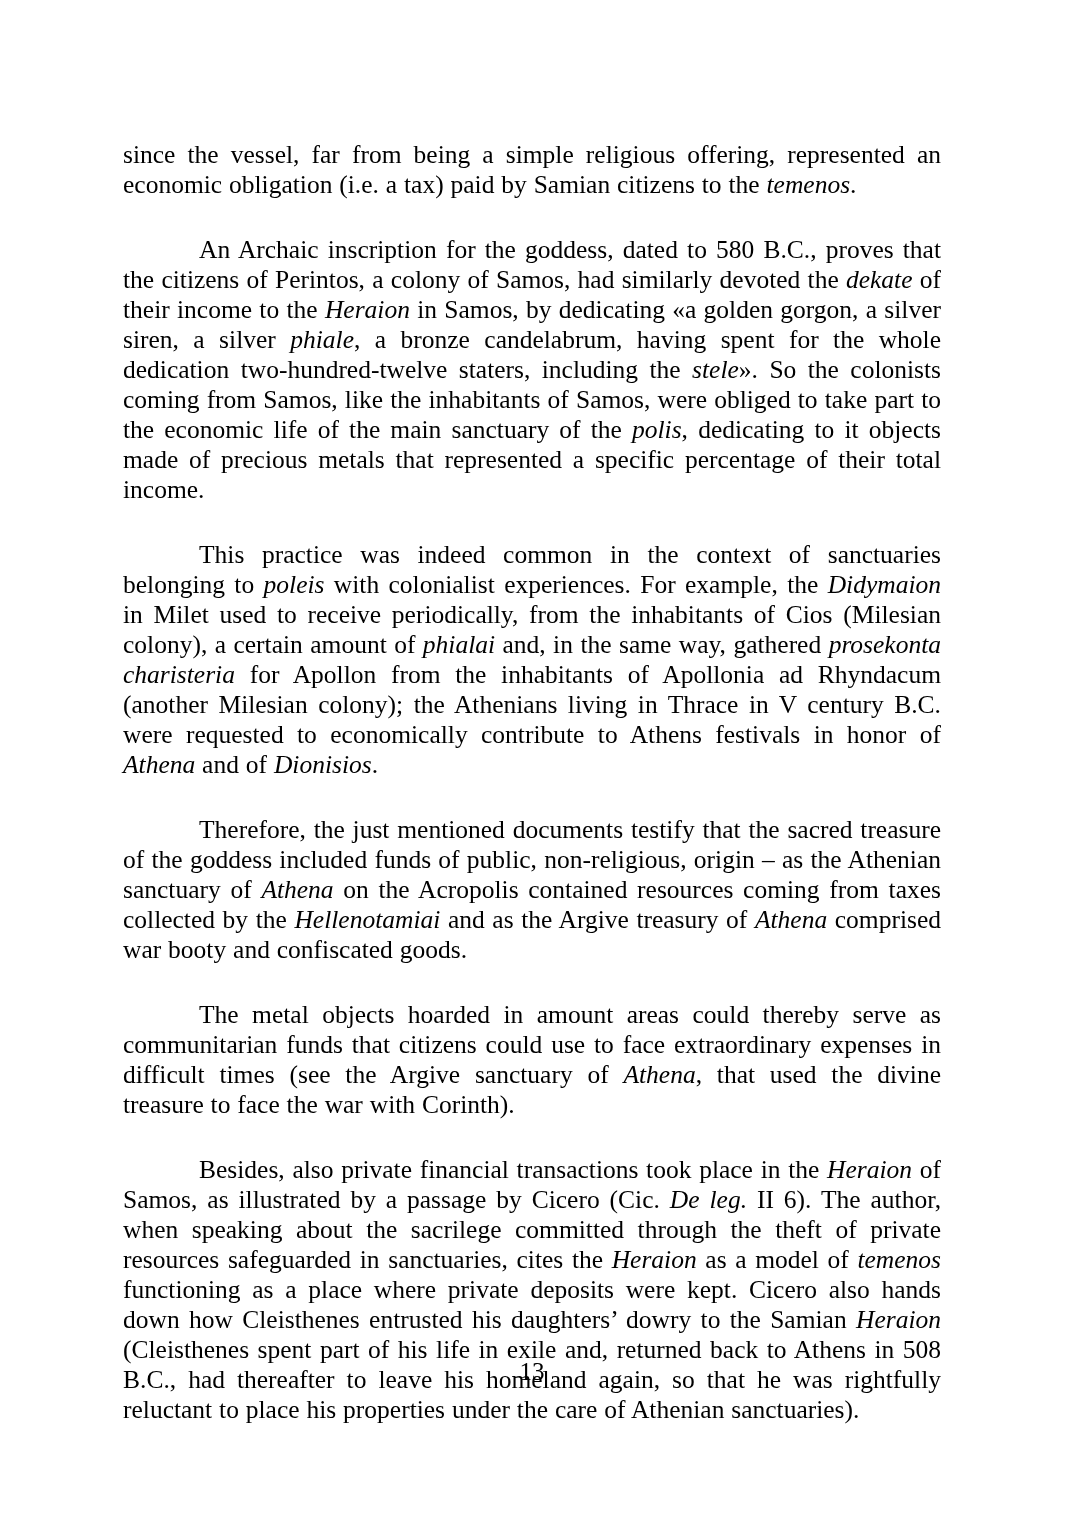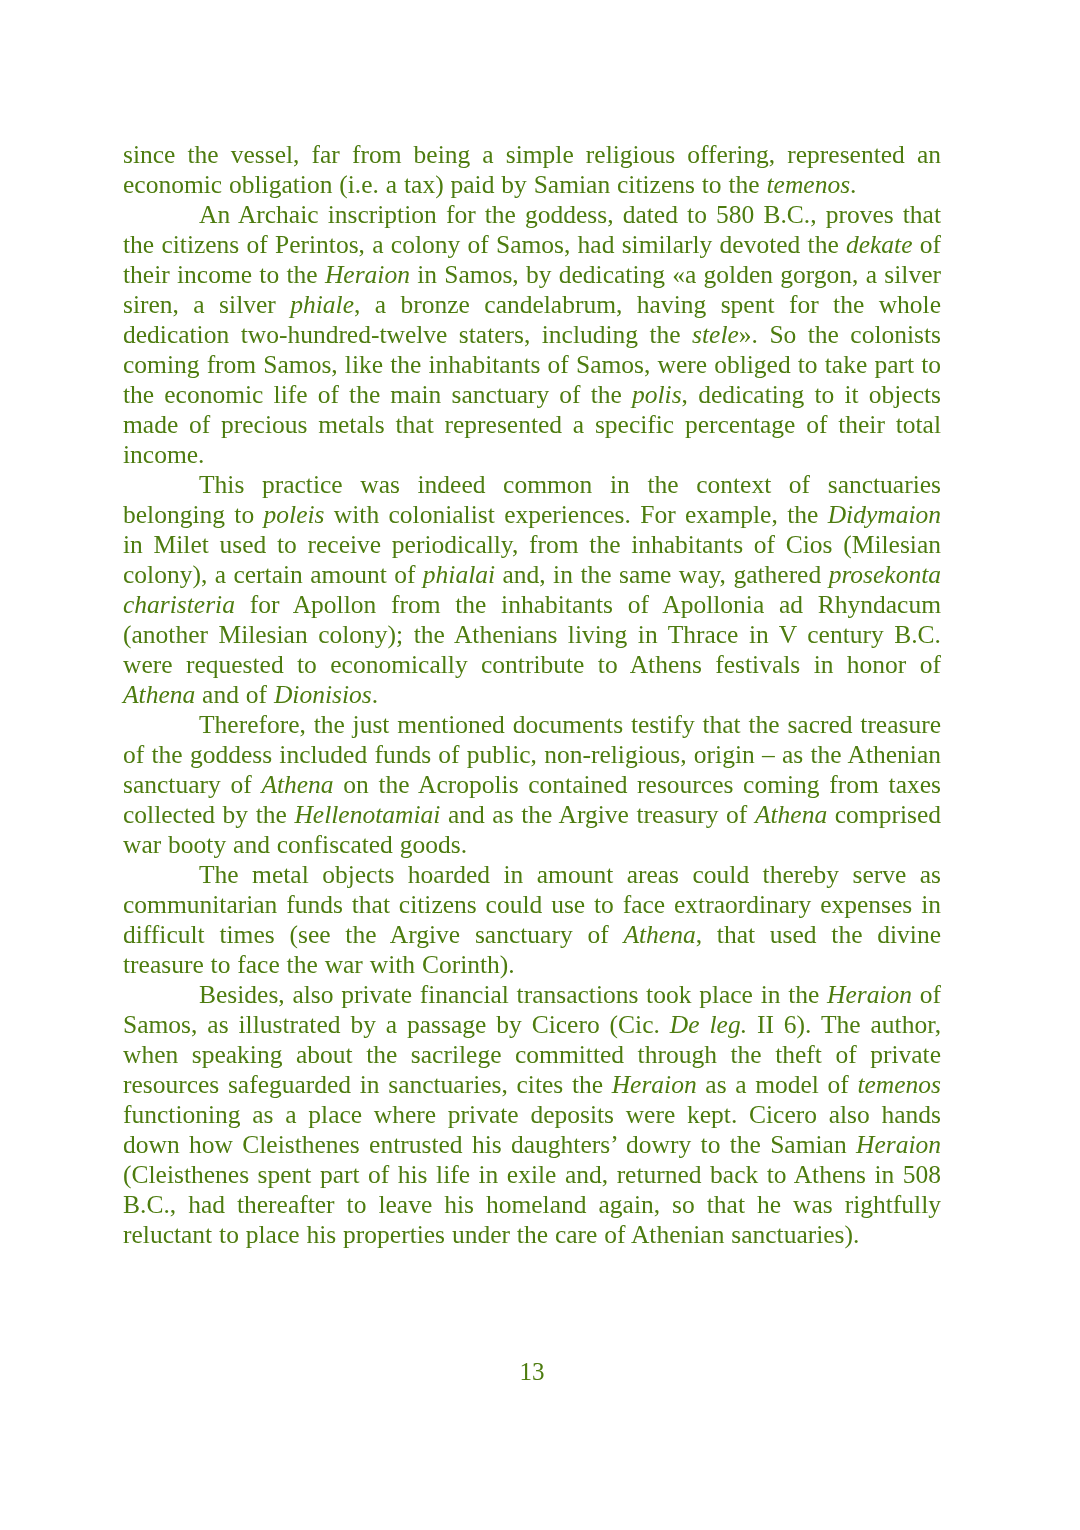--- a/index.html
+++ b/index.html
@@ -7,39 +7,40 @@
     padding: 0;
     background: #ffffff;
   }
   .page {
     position: relative;
     width: 1080px;
     height: 1530px;
     background: #ffffff;
     box-sizing: border-box;
     font-family: "Liberation Serif", "DejaVu Serif", serif;
-    color: #4d7c0f;
+    color: #000000;
     overflow: hidden;
   }
   .text-body {
     position: absolute;
     top: 140px;
     left: 123px;
     width: 818px;
   }
   .para {
     margin: 0;
     font-size: 25.5px;
     line-height: 30px;
     text-align: justify;
     word-spacing: 0.5px;
     hyphens: none;
   }
   .para.indent {
     text-indent: 76px;
+    margin-top: 35px;
   }
   .para i {
     font-style: italic;
   }
   .page-number {
     position: absolute;
     top: 1357px;
     left: 123px;
     width: 818px;
     text-align: center;

